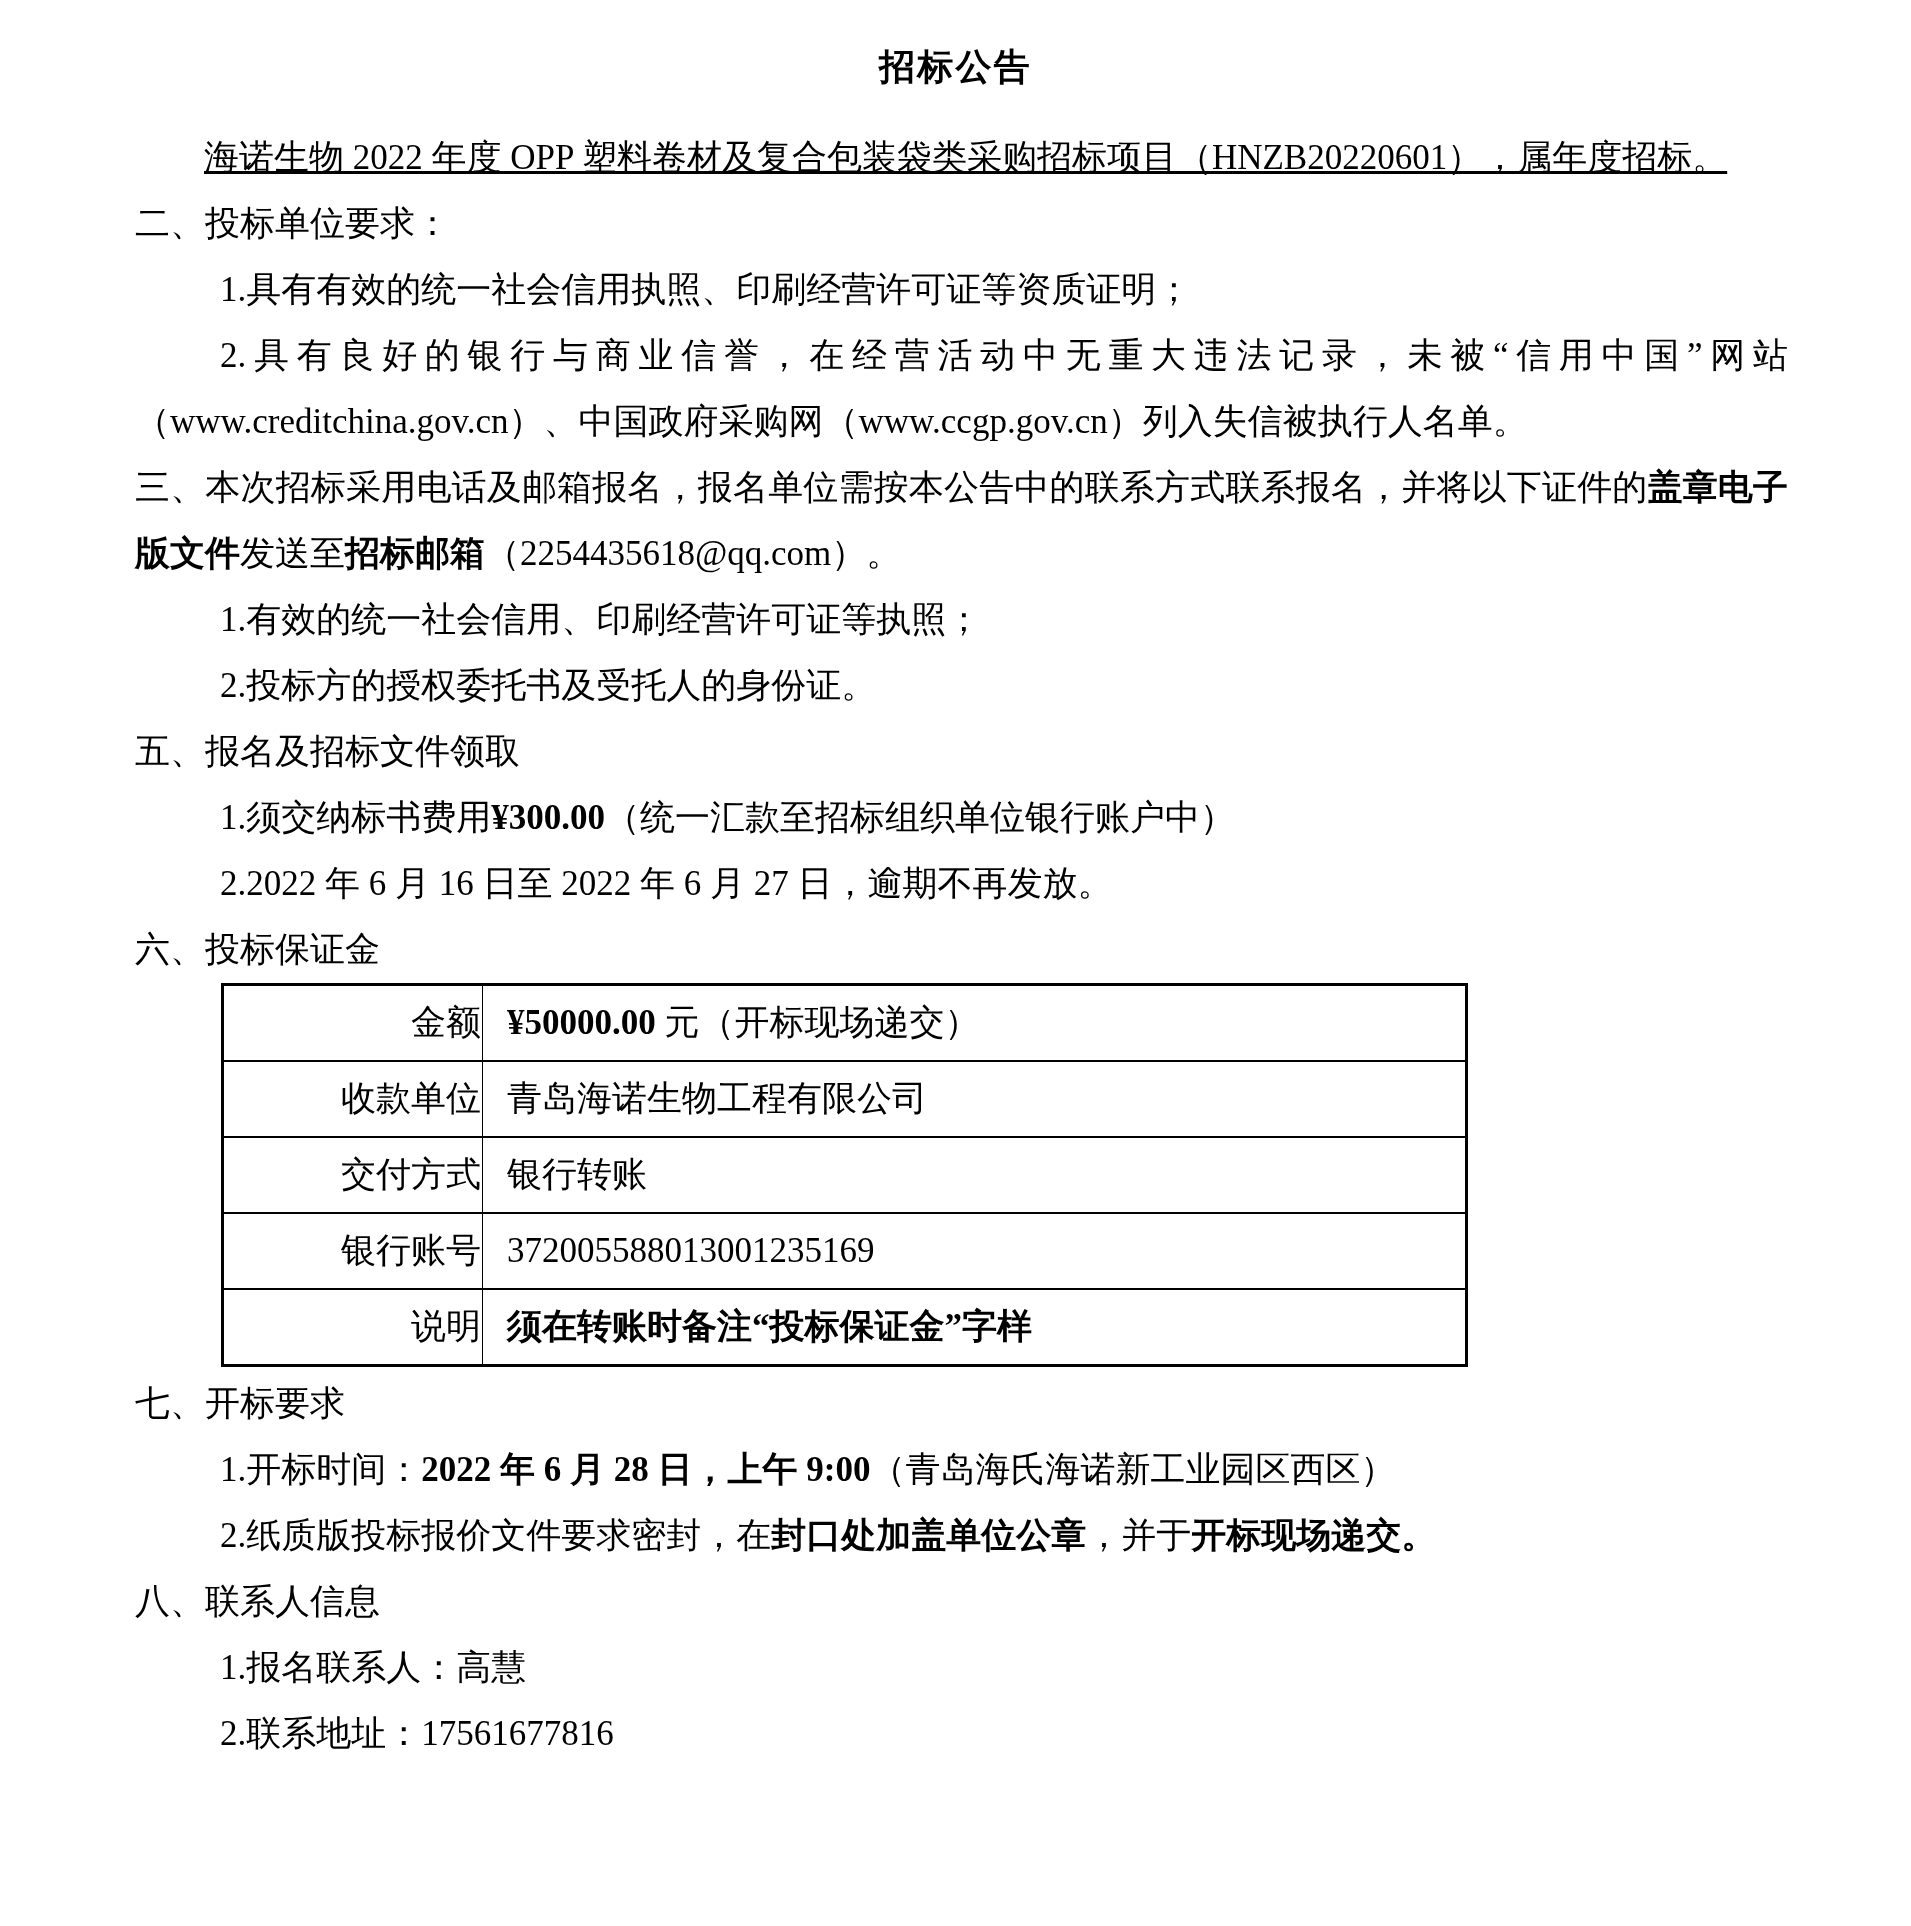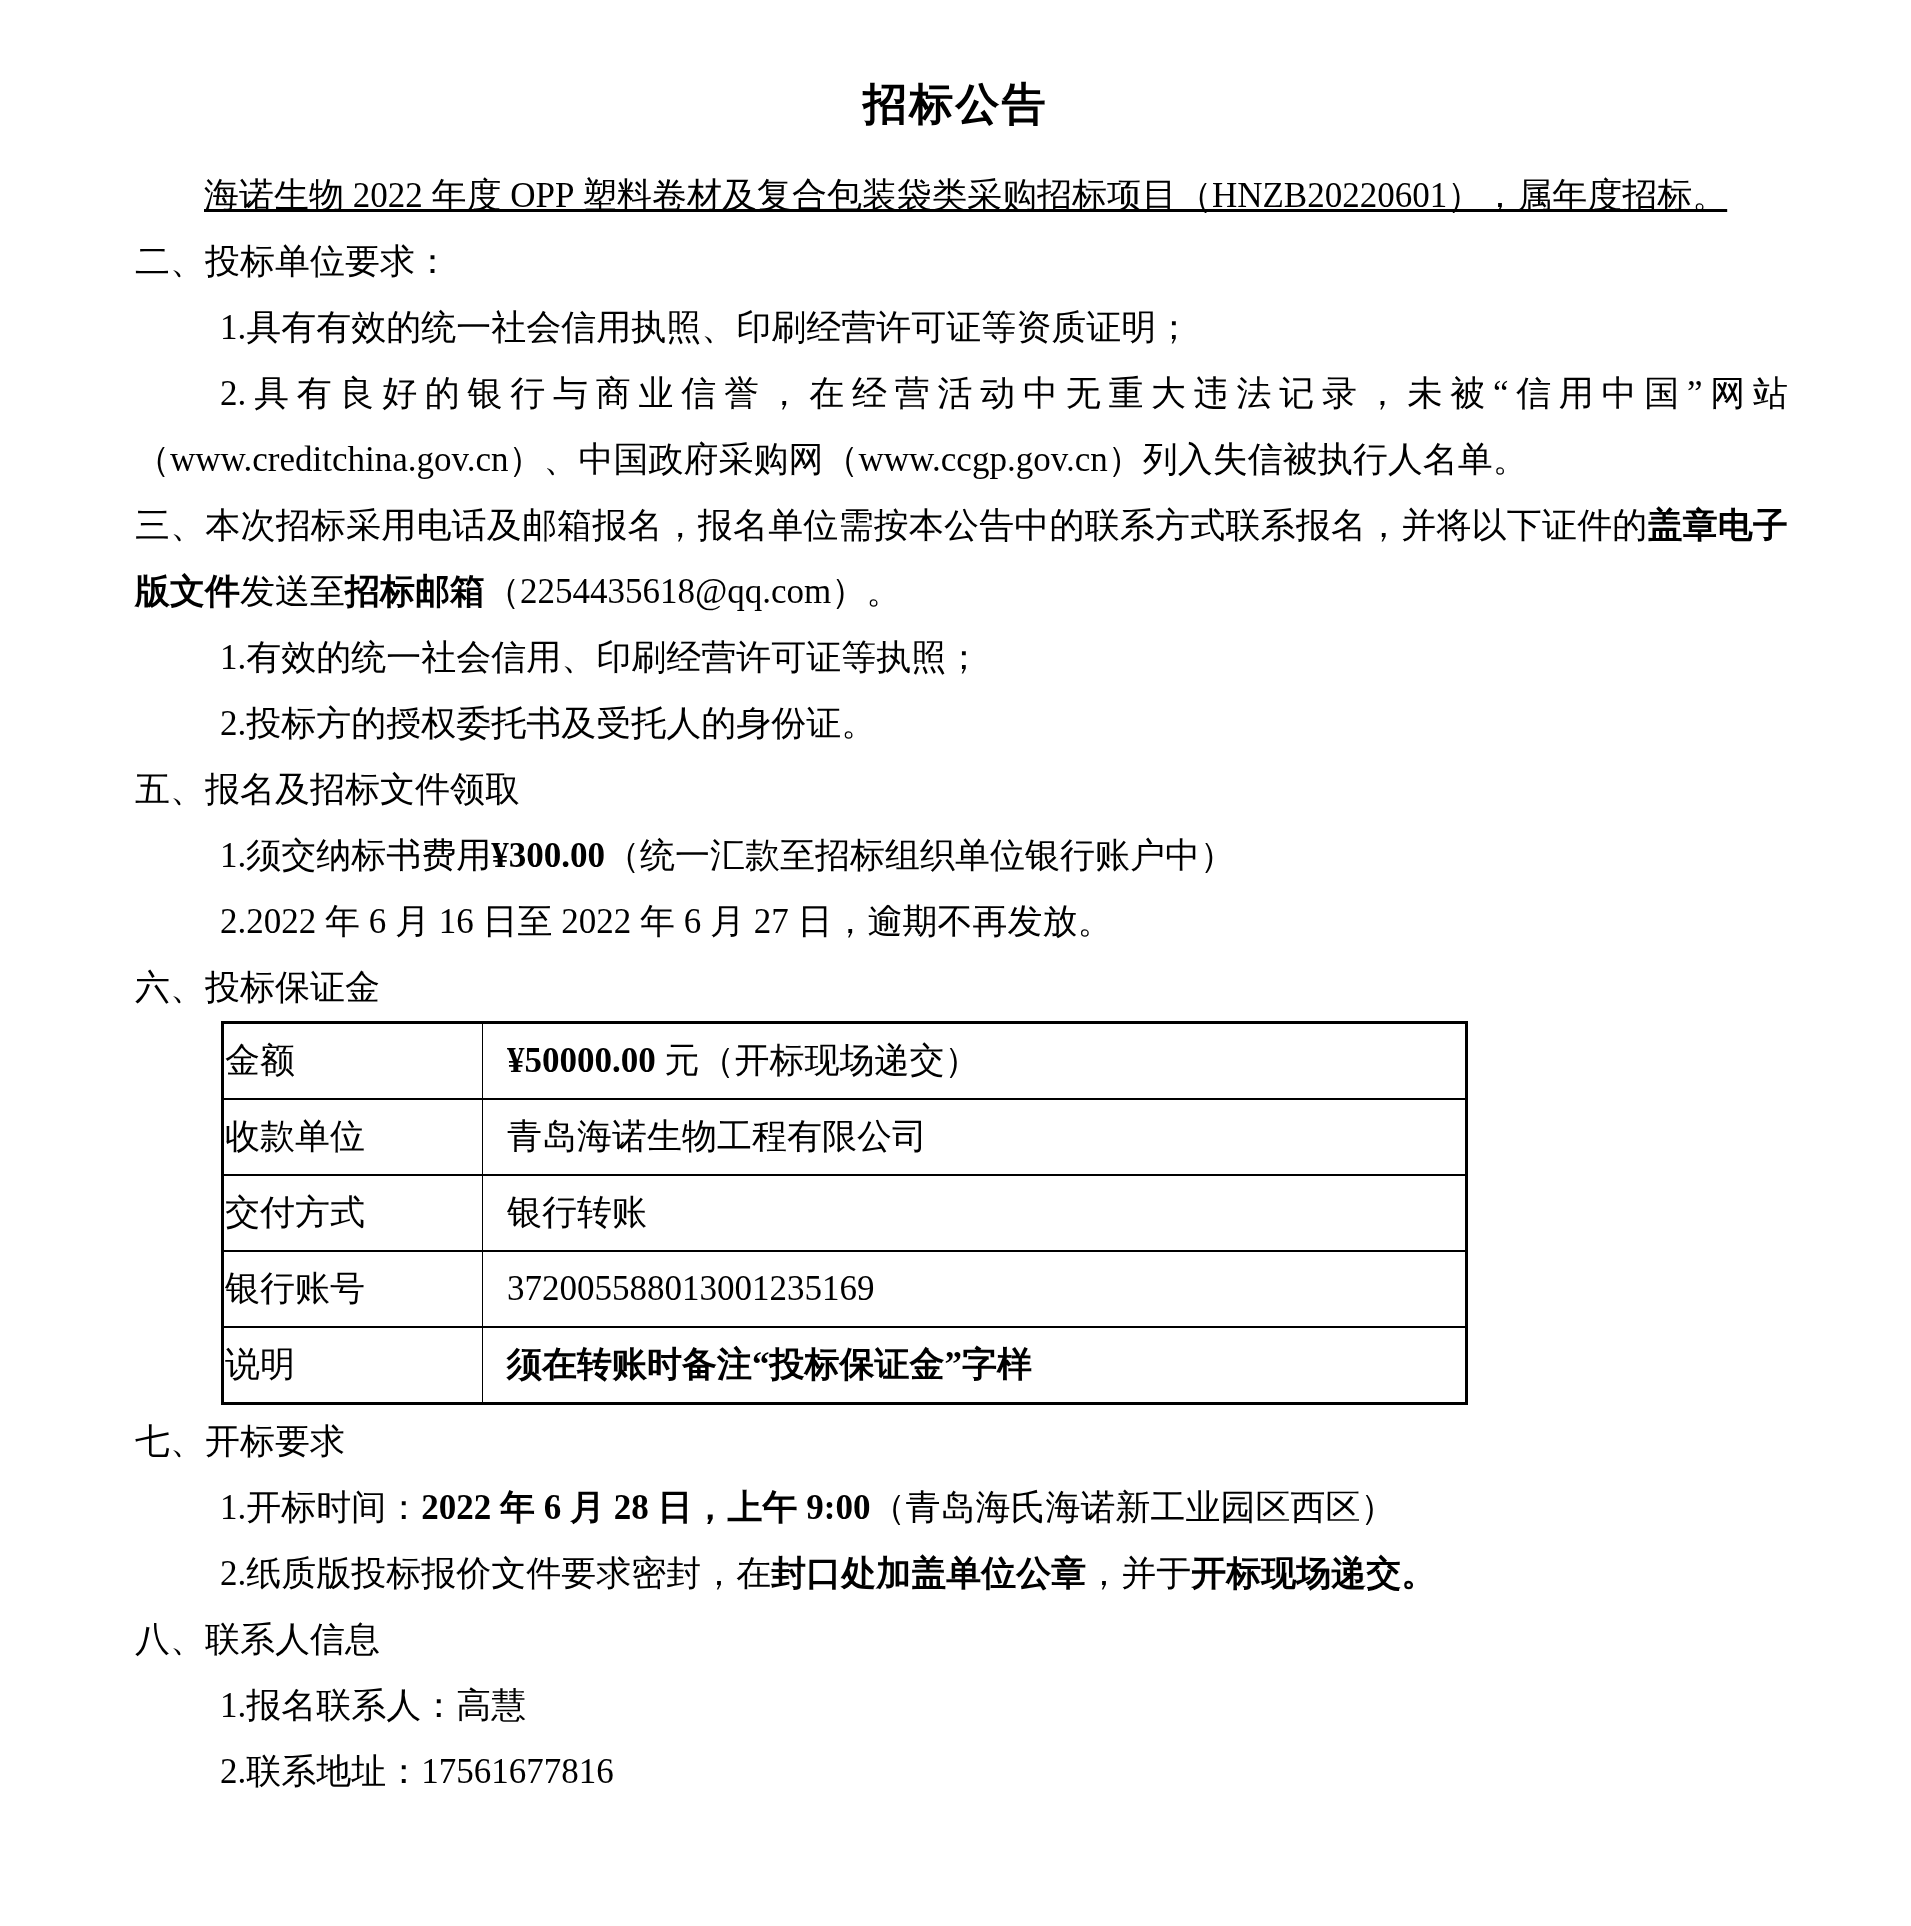--- a/index.html
+++ b/index.html
@@ -1,31 +1,31 @@
 <!DOCTYPE html>
 <html style="font-size:6.2px"><head>
 <meta charset="utf-8">
 <style>
   html,body{margin:0;padding:0;background:#ffffff;}
   .page{
     position:relative;width:1911px;height:2703px;background:#fff;color:#000;
     font-family:"Liberation Serif","DejaVu Serif",serif;
     font-size:35px;line-height:66px;overflow:hidden;
   }
-  .title{margin:0 0 31px 0;padding-top:78px;text-align:center;
-    font-size:44px;line-height:54px;font-weight:bold;letter-spacing:2.3px;}
+  .title{margin:0 0 31px 0;padding-top:40px;text-align:center;
+    font-size:36px;line-height:54px;font-weight:bold;letter-spacing:2.3px;}
   .content{padding-left:135px;padding-right:123px;}
   .content p{margin:0;text-align:justify;}
   .pind{text-indent:69px;text-decoration:underline;}
   .item{text-indent:85px;}
   .b{font-weight:bold;}
   
   table.deposit{border-collapse:collapse;margin:0 0 3.9px 86px;width:1247px;border:3.5px solid #000;table-layout:fixed;}
   .deposit td{border:1.5px solid #000;border-top-width:2.7px;border-bottom-width:2.7px;height:72px;line-height:46px;}
-  .deposit td.lab{width:256px;text-align:left;}
+  .deposit td.lab{width:256px;text-align:right;}
   .deposit td.val{padding-left:24px;}
 </style>
 </head>
 <body>
 
 <div class="page">
 
   <h1 class="title">招标公告</h1>
 
   <div class="content">

